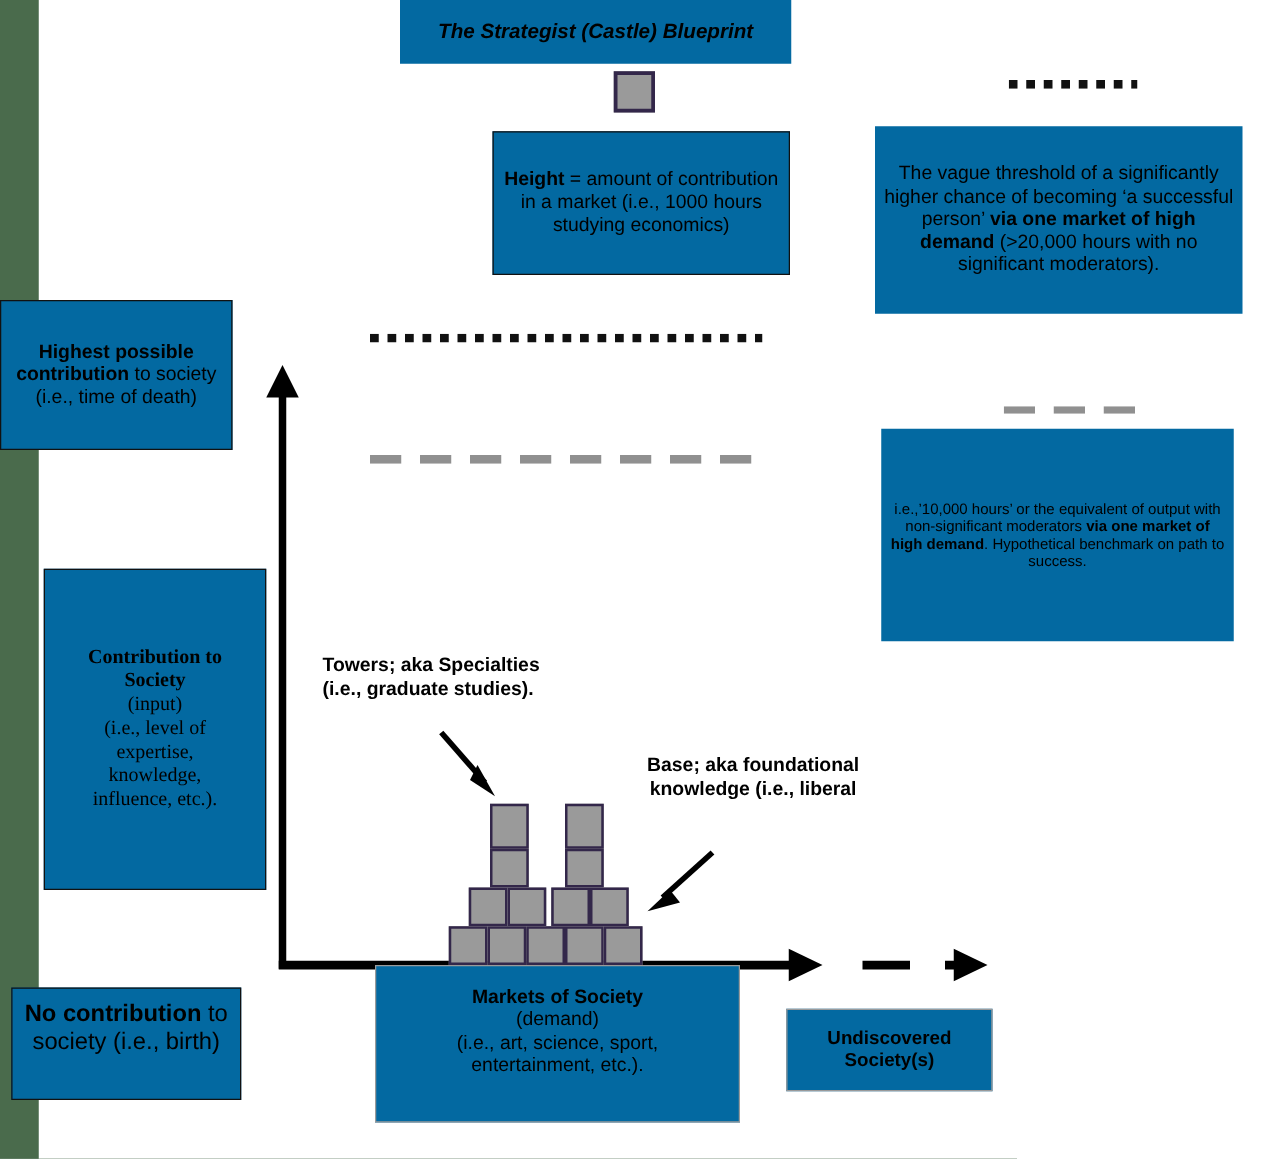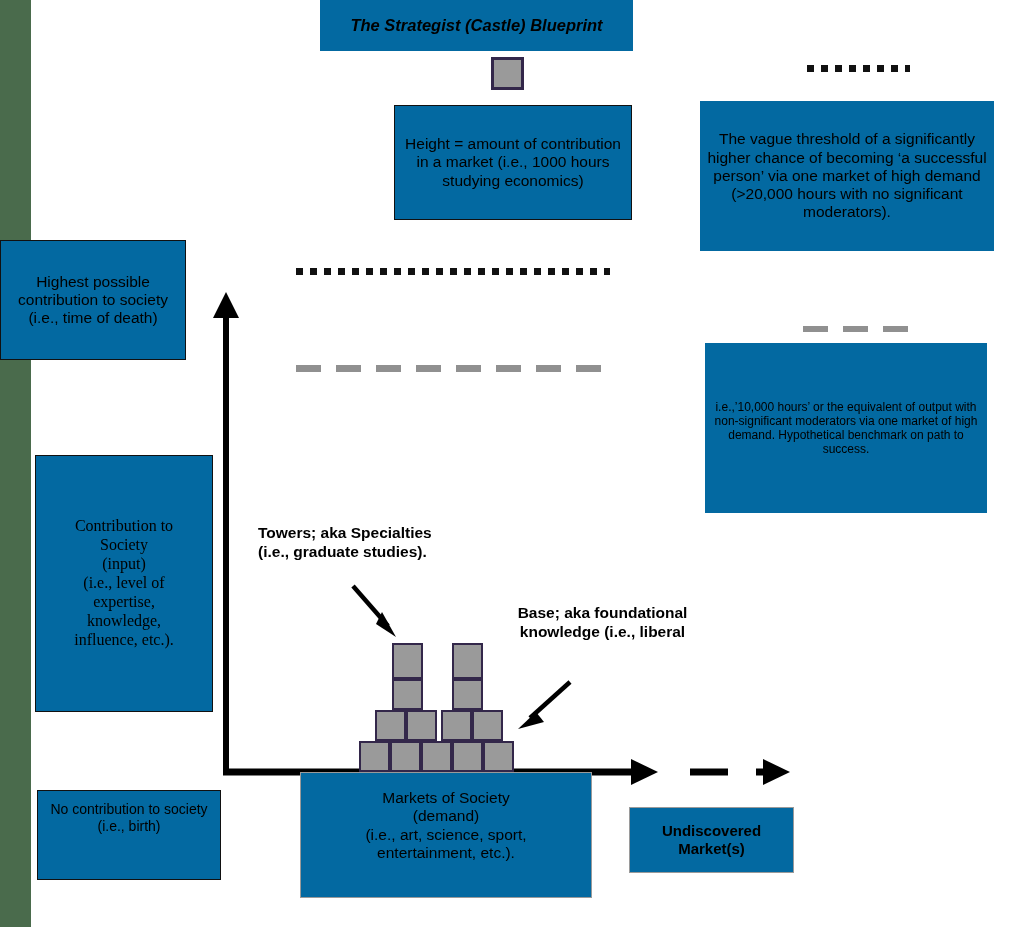--- a/index.html
+++ b/index.html
@@ -18,21 +18,21 @@
     position:absolute;left:0;top:0;width:31px;height:927px;background:#4a6b4c;
   }
   .box{
     position:absolute;background:#0369a1;box-sizing:border-box;
     display:flex;align-items:center;justify-content:center;
     text-align:center;line-height:1.18;
   }
   .bk{border:1.5px solid #111;}
   .bgray{border:1.5px solid #9a9a9a;}
   .noborder{border:none;}
-  b{font-weight:normal;}
+  b{font-weight:bold;}
 
   
   #title{
     left:320px;top:0px;width:313px;height:51px;
     font-size:16.5px;font-weight:bold;font-style:italic;border:none;
   }
   
   #legend-swatch{
     position:absolute;left:491px;top:57px;width:33px;height:33px;
     background:#9a9a9a;border:3px solid #33274a;box-sizing:border-box;
@@ -48,22 +48,22 @@
   }
   #highest-box{
     left:0px;top:240px;width:186px;height:120px;font-size:15.5px;padding:2px 8px;
   }
   #contrib-box{
     left:7px;top:455px;width:178px;height:257px;font-size:16px;padding:2px 8px;
     font-family:"Liberation Serif", serif;
     margin-left:28px;
   }
   #nocontrib-box{
-    left:9px;top:790px;width:184px;height:90px;font-size:14px;padding:2px 8px;
-    align-items:flex-start;padding-top:10px;margin-left:28px;
+    left:9px;top:790px;width:184px;height:90px;font-size:19px;padding:2px 8px;
+    align-items:flex-start;padding-top:10px;
   }
   #markets-box{
     left:300px;top:772px;width:292px;height:126px;font-size:15.5px;padding:4px 8px;
     align-items:flex-start;padding-top:16px;
   }
   #undiscovered-box{
     left:629px;top:807px;width:165px;height:66px;font-size:15px;font-weight:bold;
   }
   
   .anno{
@@ -235,15 +235,15 @@
     <b>Markets of Society</b><br>
     <span>(demand)</span><br>
     <span>(i.e., art, science, sport,</span><br>
     <span>entertainment, etc.).</span>
   </div>
 </div>
 
 <div class="box bgray" id="undiscovered-box">
   <div>
     <span>Undiscovered</span><br>
-    <span>Market(s)</span>
+    <span>Society(s)</span>
   </div>
 </div>
 
 </body></html>

